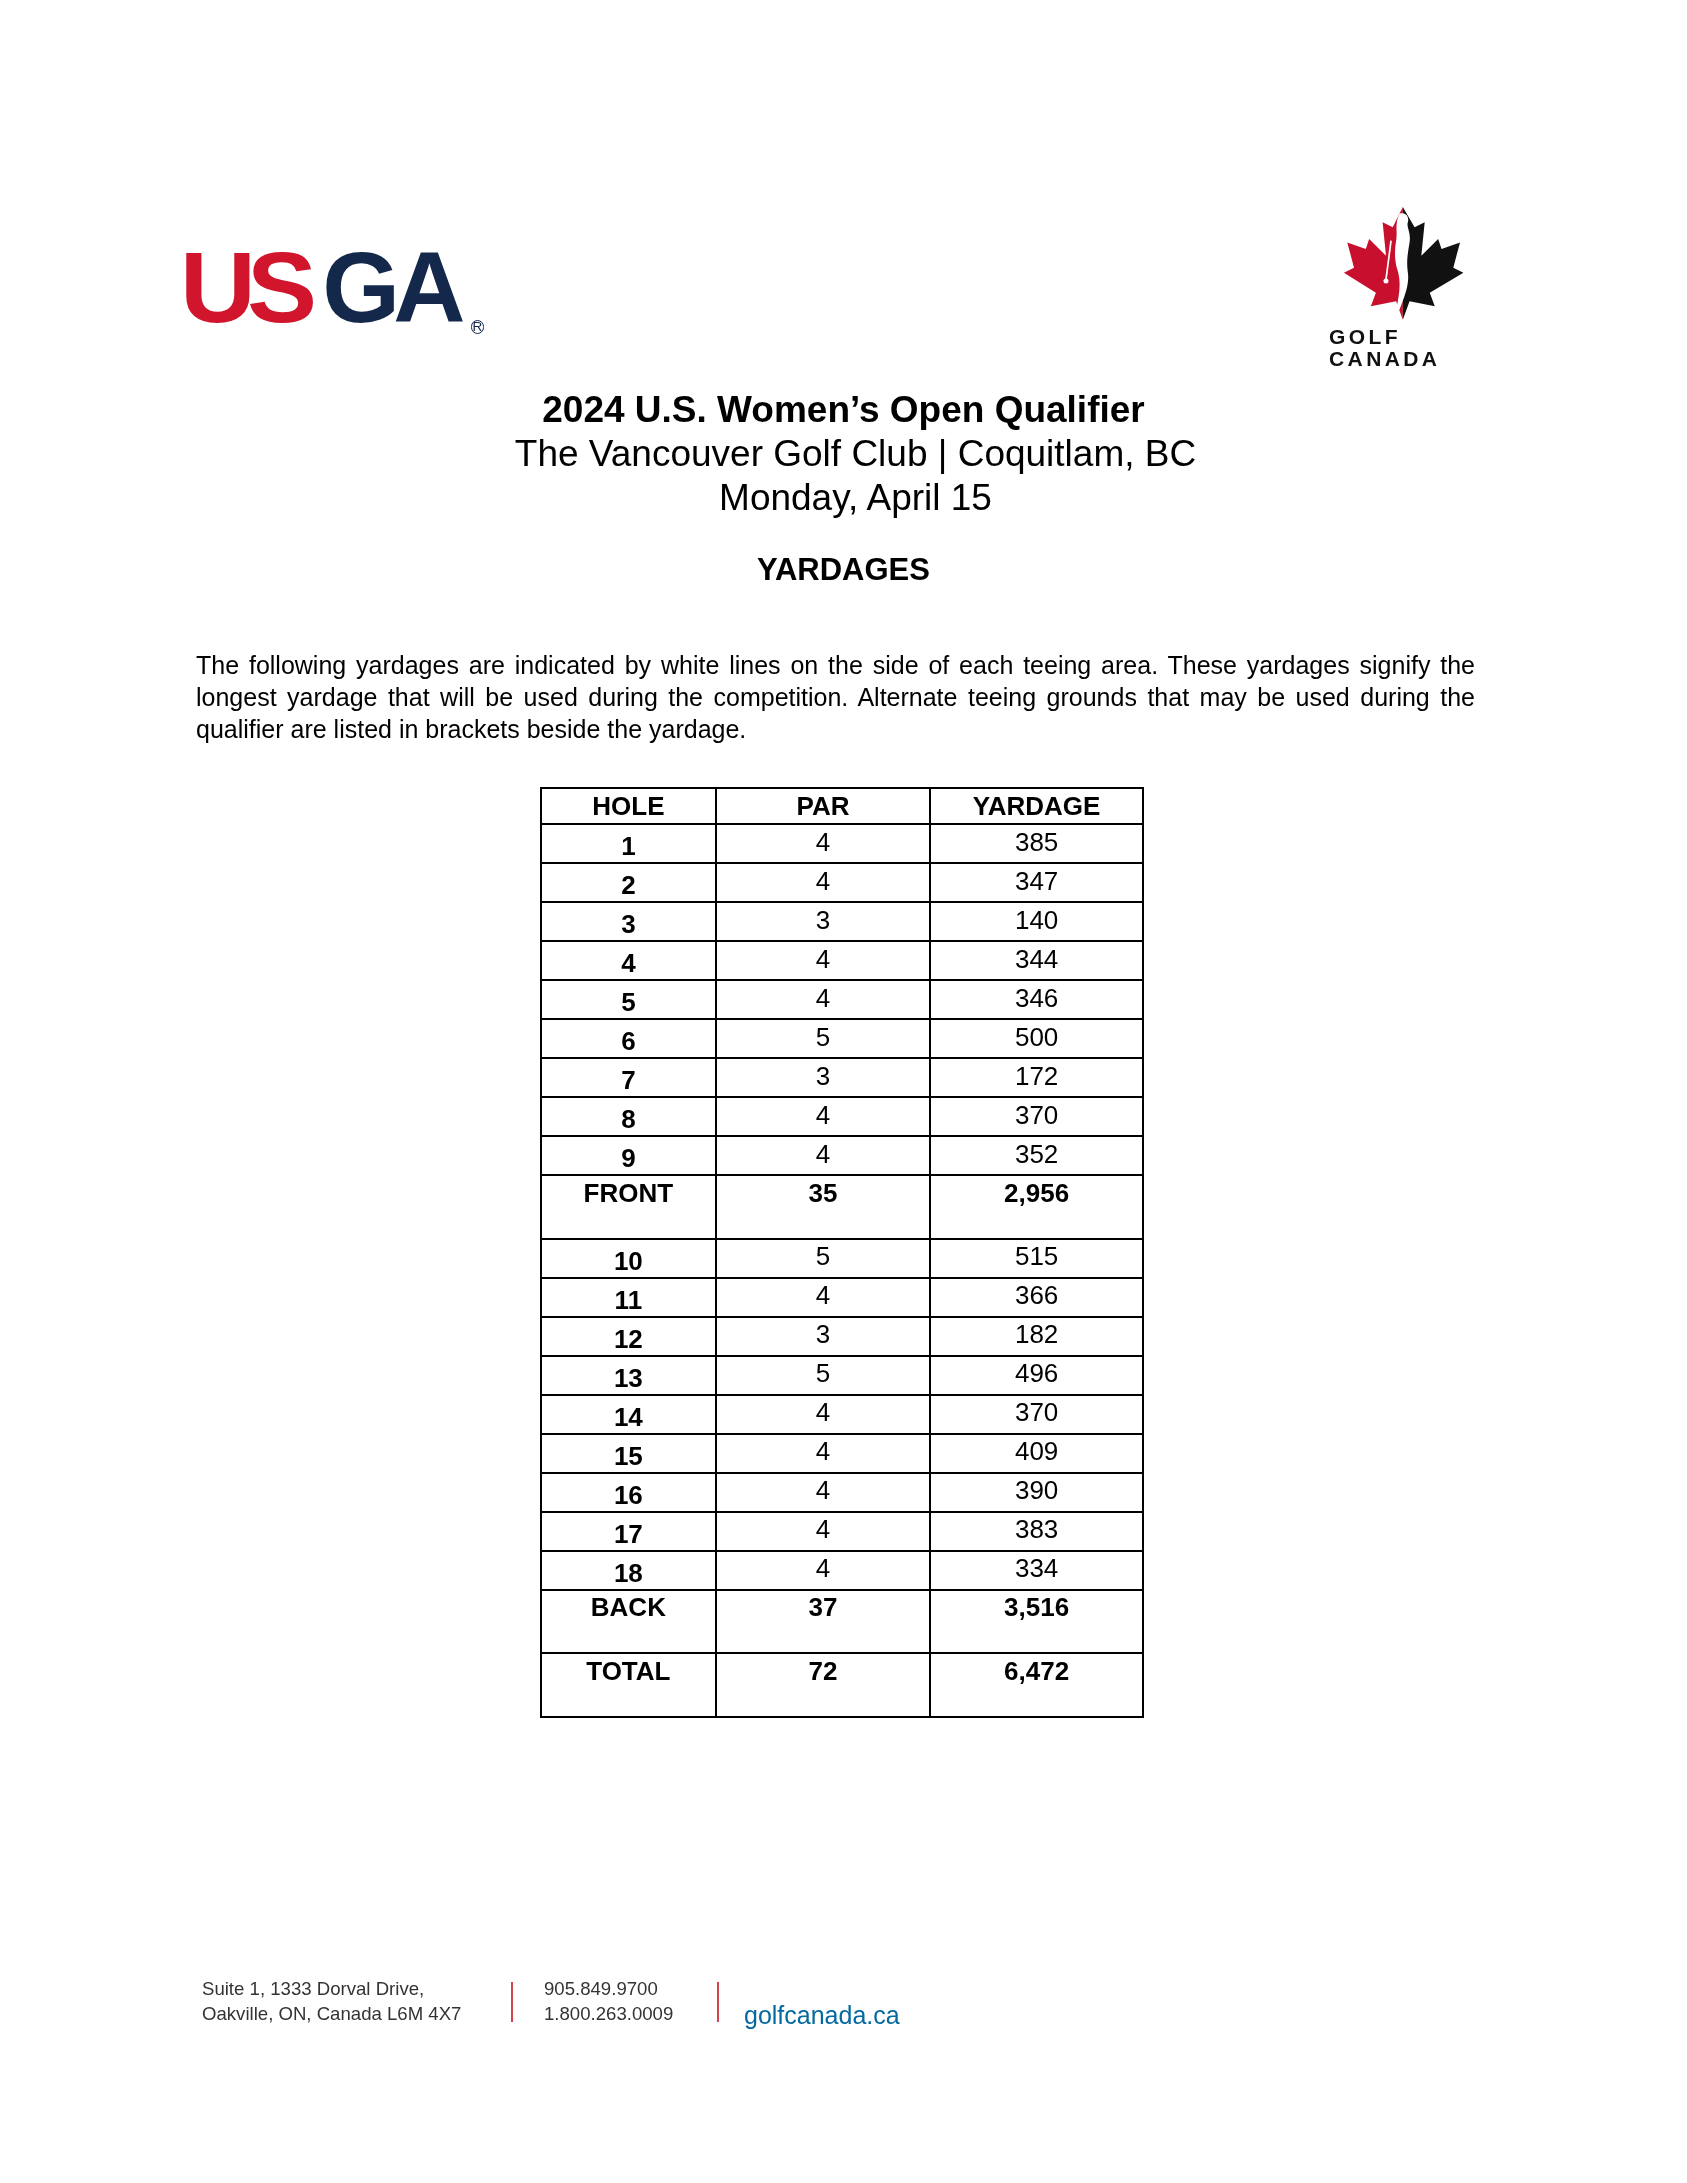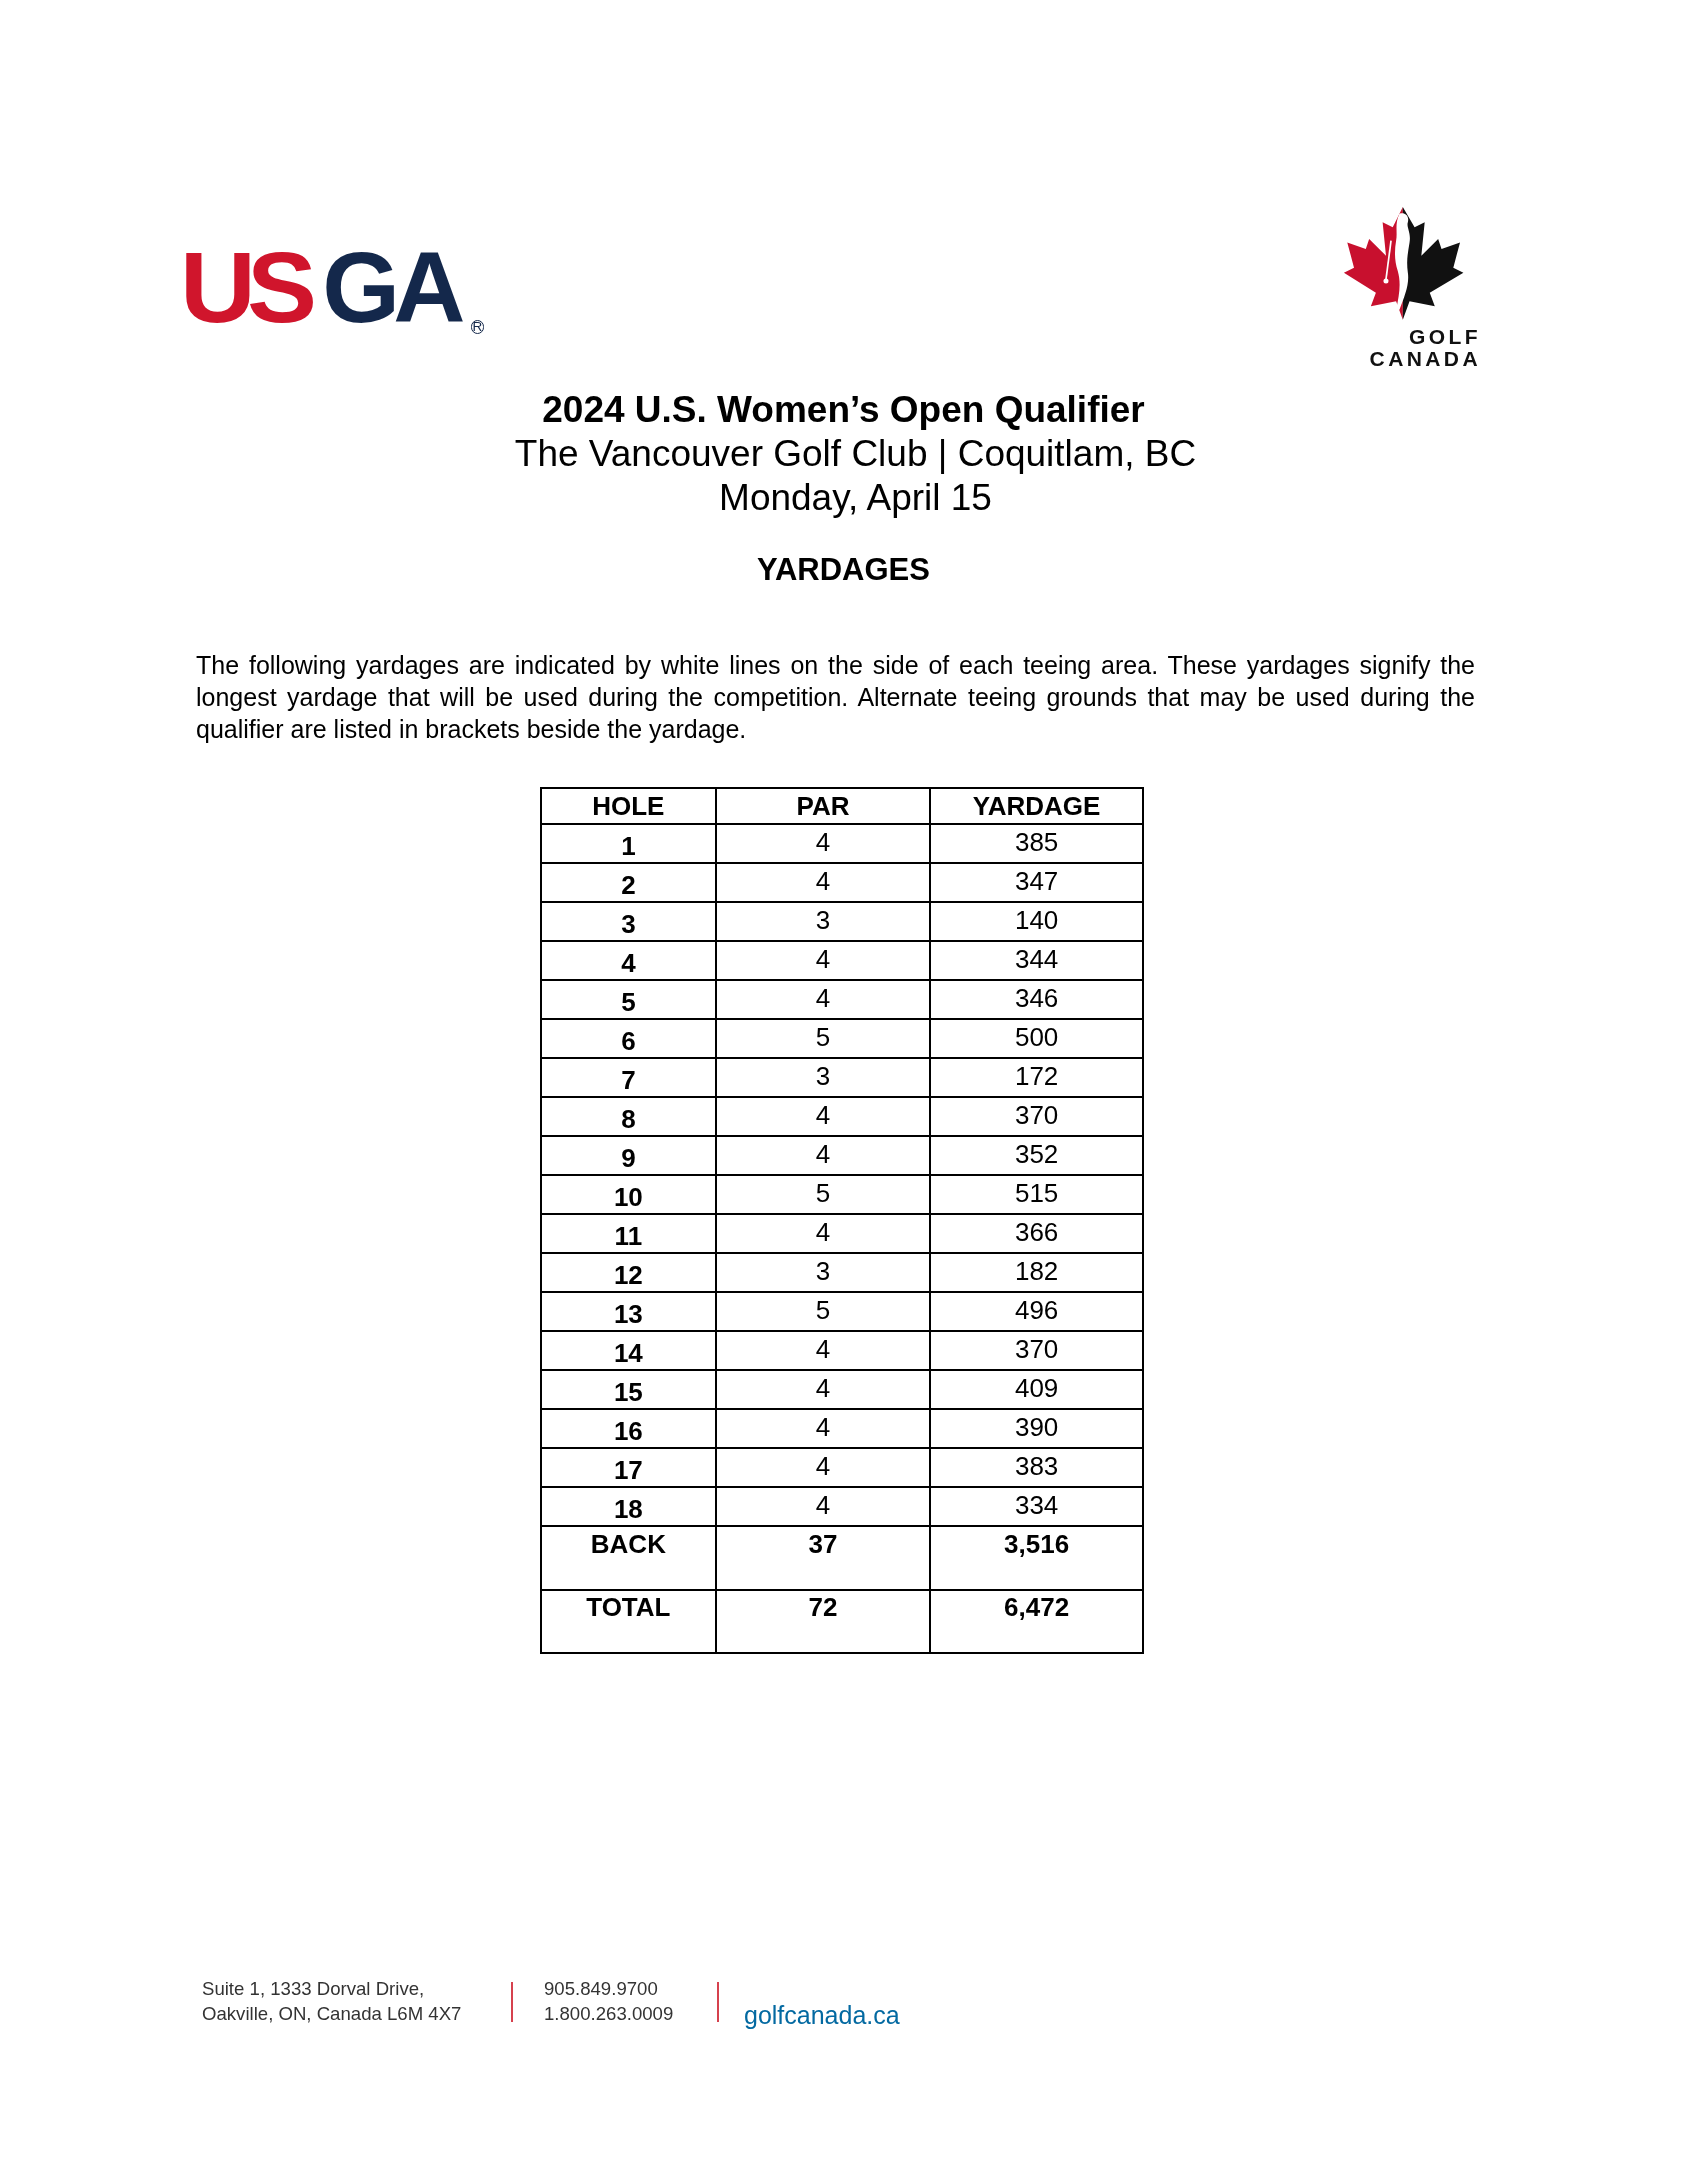--- a/index.html
+++ b/index.html
@@ -7,21 +7,21 @@
          font-family: "Liberation Sans", sans-serif; color: #000; }
 
   
   .usga-logo { position: absolute; left: 180px; top: 253px; height: 84px; display: flex; align-items: flex-end; }
   .usga-logo .us { color: #d0152c; font-weight: 700; font-size: 100px; letter-spacing: -8.4px; line-height: 1; font-family: "Liberation Sans", sans-serif; transform: scaleX(1.05); transform-origin: left; }
   .usga-logo .ga { color: #14284b; font-weight: 700; font-size: 100px; letter-spacing: -6.7px; line-height: 1; font-family: "Liberation Sans", sans-serif; margin-left: 20px; }
   .usga-logo .reg { color: #14284b; font-size: 13.5px; margin-left: 11.8px; margin-bottom: 3.4px; border: 1.3px solid #14284b; border-radius: 50%; width: 11.8px; height: 11.8px; line-height: 11.8px; text-align: center; }
 
   .gc-logo { position: absolute; left: 1329px; top: 202px; width: 152px; height: 169px; }
   .gc-logo svg { position: absolute; left: 8.4px; top: 0; }
-  .gc-logo .gc-text { position: absolute; left: 0; width: 152px; text-align: right; font-weight: 700; color: #111; letter-spacing: 3.4px; font-size: 21px; line-height: 23.6px; }
+  .gc-logo .gc-text { position: absolute; left: 0; width: 152px; text-align: left; font-weight: 700; color: #111; letter-spacing: 3.4px; font-size: 21px; line-height: 23.6px; }
   .gc-logo .gc-golf { top: 123px; }
   .gc-logo .gc-canada { top: 145px; }
 
   
   .title-block { position: absolute; left: 0; width: 100%; top: 388px; text-align: center; }
   .title-main { font-size: 37px; font-weight: 700; line-height: 44px; }
   .title-sub { font-size: 37px; line-height: 44px; font-weight: 400; padding-left: 24px; }
   .section-heading { position: absolute; left: 0; width: 100%; top: 552px; text-align: center; font-size: 31px; font-weight: 700; }
 
   .intro { position: absolute; left: 196px; width: 1279px; top: 624px; font-size: 25px; line-height: 32px; text-align: justify; text-align-last: left; }
@@ -133,20 +133,25 @@
         <td class="num">8</td>
         <td class="val">4</td>
         <td class="val">370</td>
       </tr>
   <tr class="hole">
         <td class="num">9</td>
         <td class="val">4</td>
         <td class="val">352</td>
       </tr>
 
+  <tr class="sum">
+    <td>FRONT</td>
+    <td>35</td>
+    <td>2,956</td>
+  </tr>
 
   <tr class="hole">
         <td class="num">10</td>
         <td class="val">5</td>
         <td class="val">515</td>
       </tr>
   <tr class="hole">
         <td class="num">11</td>
         <td class="val">4</td>
         <td class="val">366</td>

